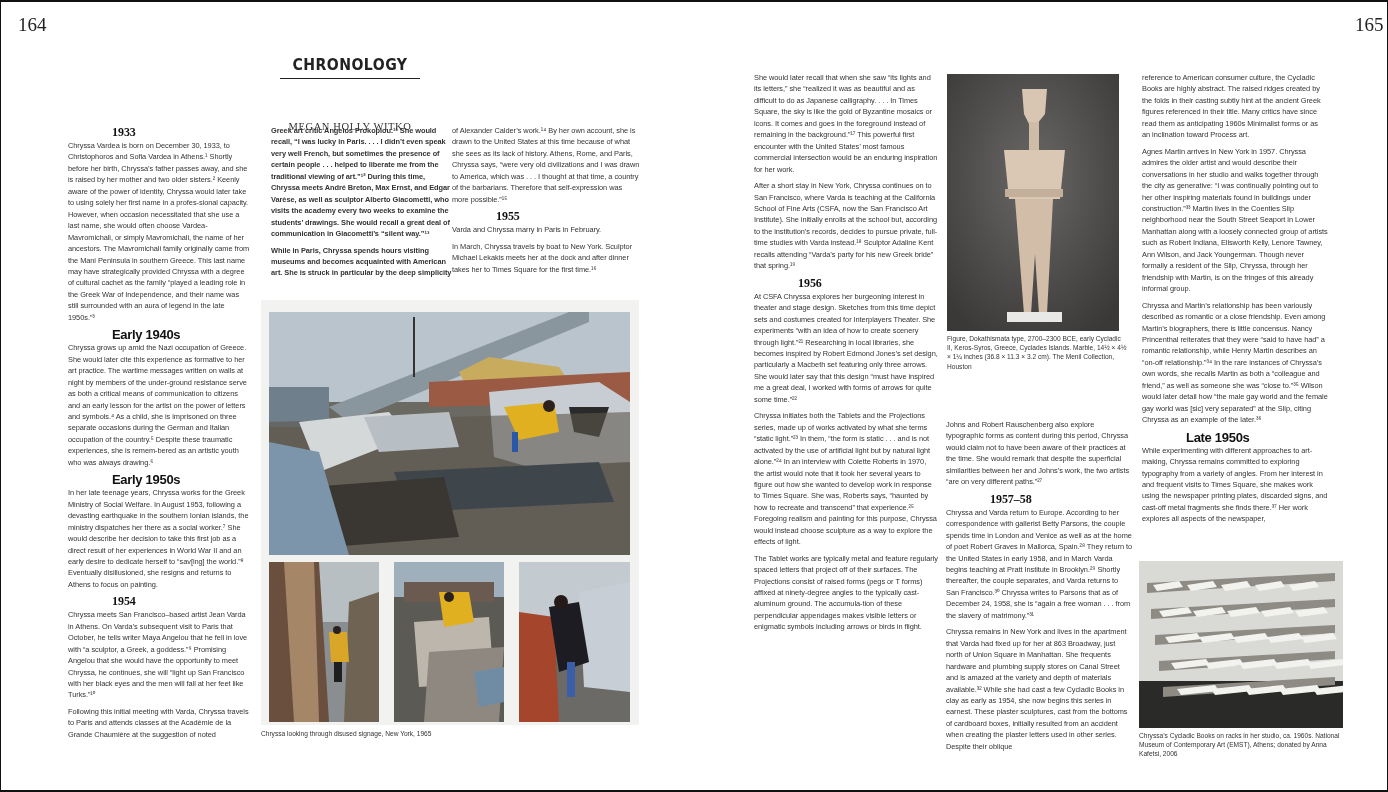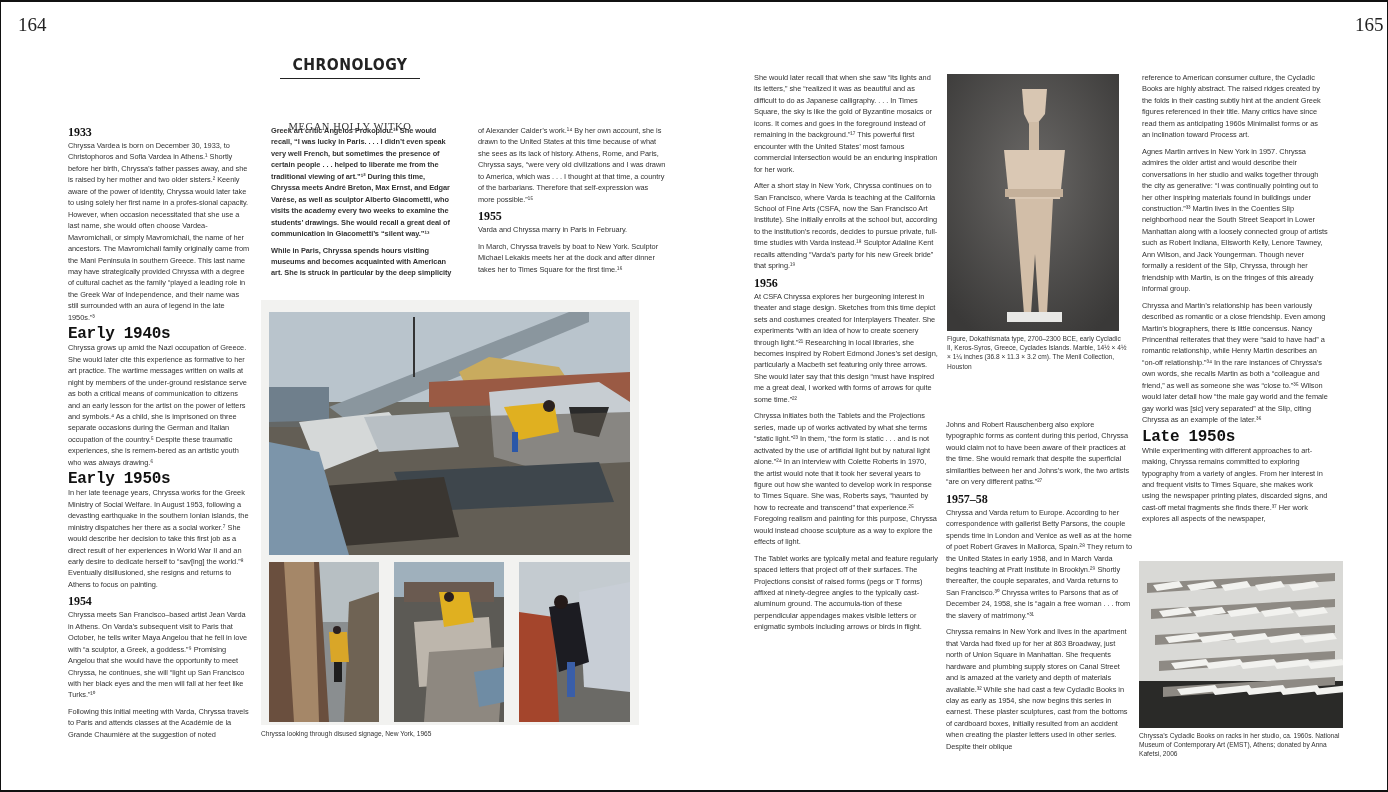--- a/index.html
+++ b/index.html
@@ -6,22 +6,22 @@
   html, body { width: 1388px; height: 792px; overflow: hidden; background: #fff; }
   body { position: relative; font-family: "Liberation Sans", sans-serif; color: #222; }
   .frame { position: absolute; left: 0; top: 0; width: 1388px; height: 792px; border: 1px solid #111; border-top: 2px solid #111; border-bottom: 2px solid #111; }
   .pagenum { position: absolute; top: 14px; font-family: "Liberation Serif", serif; font-size: 19px; color: #222; }
   .title-block { position: absolute; left: 280px; top: 55px; width: 140px; text-align: center; }
   .title { font-family: "DejaVu Sans", sans-serif; font-weight: bold; font-size: 16px; letter-spacing: 0.5px; color: #222; transform: scaleX(0.88); }
   .title-rule { height: 1px; background: #222; margin: 4px 0 5px 0; }
   .author { font-family: "Liberation Serif", serif; font-size: 10.5px; letter-spacing: 0.6px; color: #333; margin-top: 42px; }
   .col { position: absolute; font-size: 7.4px; line-height: 11.45px; color: #333; letter-spacing: -0.05px; }
   .col p { margin-bottom: 5px; text-align: left; }
-  .col h3 { font-family: "Liberation Serif", serif; font-size: 12px; font-weight: bold; line-height: 13px; color: #111; margin-top: 1px; margin-bottom: 1px; }
-  .col h3.sans { font-family: Liberation Mono, monospace; font-weight: bold; letter-spacing: -0.3px; font-size: 16px; }
+  .col h3 { font-family: "Liberation Serif", serif; font-size: 12px; font-weight: bold; line-height: 13px; color: #111; margin-top: 1px; margin-bottom: 1px; margin-left: 44px; }
+  .col h3.sans { font-family: Liberation Sans, sans-serif; font-weight: bold; letter-spacing: -0.3px; font-size: 13px; }
   .photo-block { position: absolute; left: 261px; top: 300px; width: 378px; height: 425px; background: #f2f2f0; }
   .ph { position: absolute; overflow: hidden; }
   .caption { position: absolute; font-size: 6.6px; line-height: 9.2px; color: #333; }
 </style>
 </head>
 <body>
 
 <div class="frame"></div>
 
 <span class="pagenum" style="left:18px;">164</span>
@@ -41,21 +41,21 @@
     <h3 class="sans">Early 1950s</h3>
     <p>In her late teenage years, Chryssa works for the Greek Ministry of Social Welfare. In August 1953, following a devasting earthquake in the southern Ionian islands, the ministry dispatches her there as a social worker.⁷ She would describe her decision to take this first job as a direct result of her experiences in World War II and an early desire to dedicate herself to “sav[ing] the world.”⁸ Eventually disillusioned, she resigns and returns to Athens to focus on painting.</p>
     <h3>1954</h3>
     <p>Chryssa meets San Francisco–based artist Jean Varda in Athens. On Varda’s subsequent visit to Paris that October, he tells writer Maya Angelou that he fell in love with “a sculptor, a Greek, a goddess.”⁹ Promising Angelou that she would have the opportunity to meet Chryssa, he continues, she will “light up San Francisco with her black eyes and the men will fall at her feet like Turks.”¹⁰</p>
     <p>Following this initial meeting with Varda, Chryssa travels to Paris and attends classes at the Académie de la Grande Chaumière at the suggestion of noted</p>
   </div>
 <div class="col" id="col2" style="left:271px; top:125px; width:184px;font-weight:bold;">
     <p>Greek art critic Angelos Prokopiou.¹¹ She would recall, “I was lucky in Paris. . . . I didn’t even speak very well French, but sometimes the presence of certain people . . . helped to liberate me from the traditional viewing of art.”¹² During this time, Chryssa meets André Breton, Max Ernst, and Edgar Varèse, as well as sculptor Alberto Giacometti, who visits the academy every two weeks to examine the students’ drawings. She would recall a great deal of communication in Giacometti’s “silent way.”¹³</p>
     <p>While in Paris, Chryssa spends hours visiting museums and becomes acquainted with American art. She is struck in particular by the deep simplicity</p>
   </div>
-<div class="col" id="col3" style="left:478px; top:125px; width:188px;">
+<div class="col" id="col3" style="left:452px; top:125px; width:188px;">
     <p>of Alexander Calder’s work.¹⁴ By her own account, she is drawn to the United States at this time because of what she sees as its lack of history. Athens, Rome, and Paris, Chryssa says, “were very old civilizations and I was drawn to America, which was . . . I thought at that time, a country of the barbarians. Therefore that self-expression was more possible.”¹⁵</p>
     <h3>1955</h3>
     <p>Varda and Chryssa marry in Paris in February.</p>
     <p>In March, Chryssa travels by boat to New York. Sculptor Michael Lekakis meets her at the dock and after dinner takes her to Times Square for the first time.¹⁶</p>
   </div>
 <div class="col" id="col4" style="left:754px; top:72px; width:184px;">
     <p>She would later recall that when she saw “its lights and its letters,” she “realized it was as beautiful and as difficult to do as Japanese calligraphy. . . . In Times Square, the sky is like the gold of Byzantine mosaics or icons. It comes and goes in the foreground instead of remaining in the background.”¹⁷ This powerful first encounter with the United States’ most famous commercial intersection would be an enduring inspiration for her work.</p>
     <p>After a short stay in New York, Chryssa continues on to San Francisco, where Varda is teaching at the California School of Fine Arts (CSFA, now the San Francisco Art Institute). She initially enrolls at the school but, according to the institution’s records, decides to pursue private, full-time studies with Varda instead.¹⁸ Sculptor Adaline Kent recalls attending “Varda’s party for his new Greek bride” that spring.¹⁹</p>
     <h3>1956</h3>
     <p>At CSFA Chryssa explores her burgeoning interest in theater and stage design. Sketches from this time depict sets and costumes created for Interplayers Theater. She experiments “with an idea of how to create scenery through light.”²¹ Researching in local libraries, she becomes inspired by Robert Edmond Jones’s set design, particularly a Macbeth set featuring only three arrows. She would later say that this design “must have inspired me a great deal, I worked with forms of arrows for quite some time.”²²</p>

